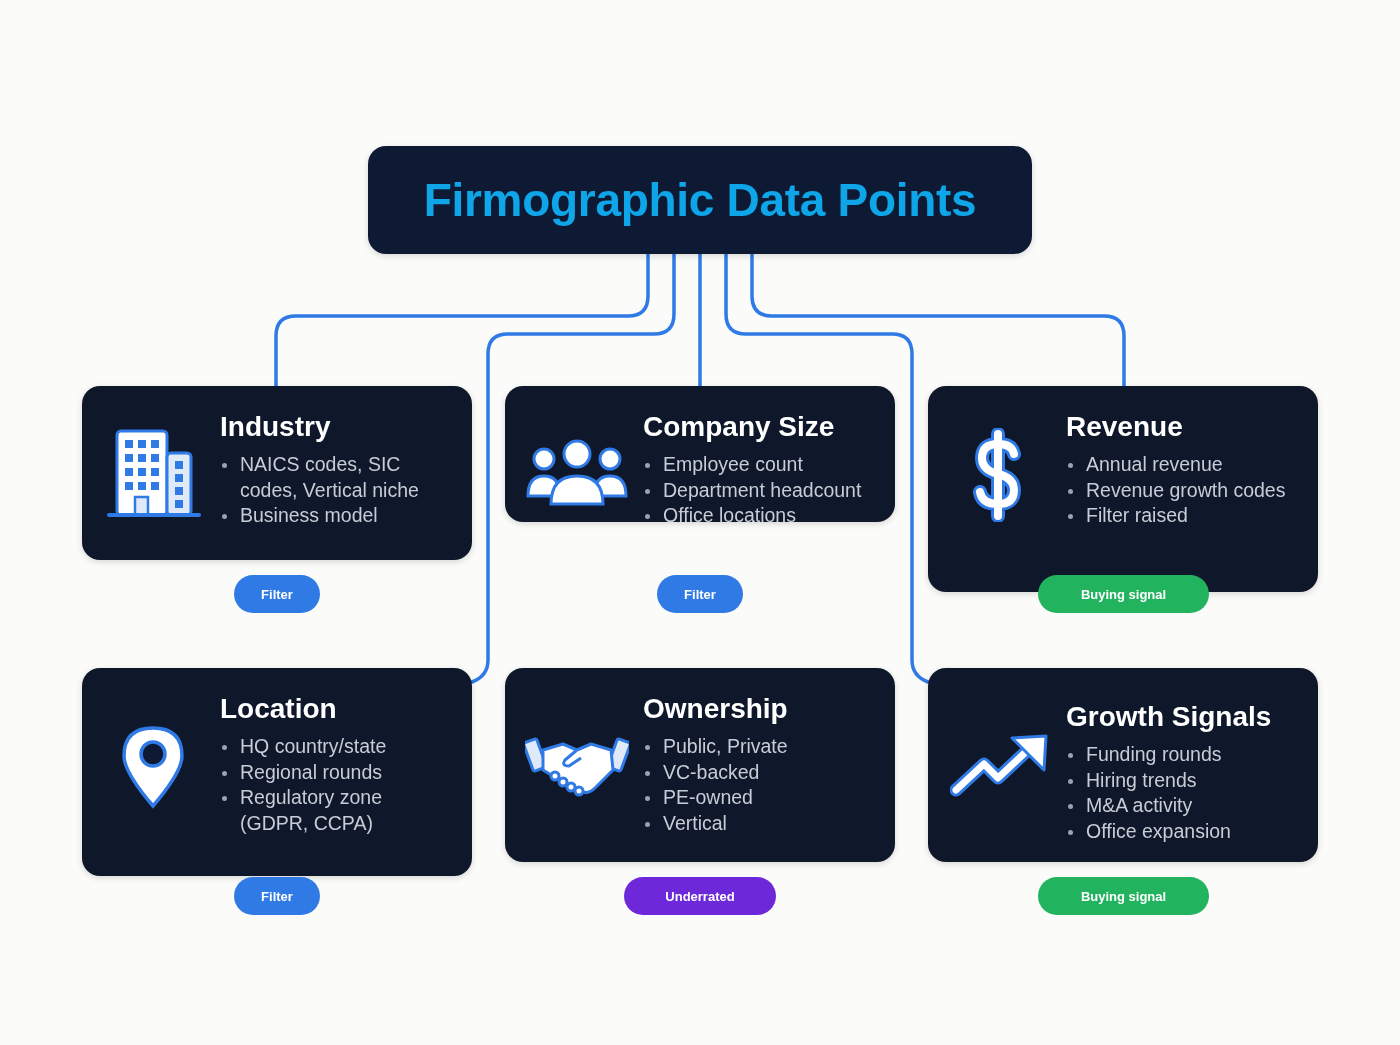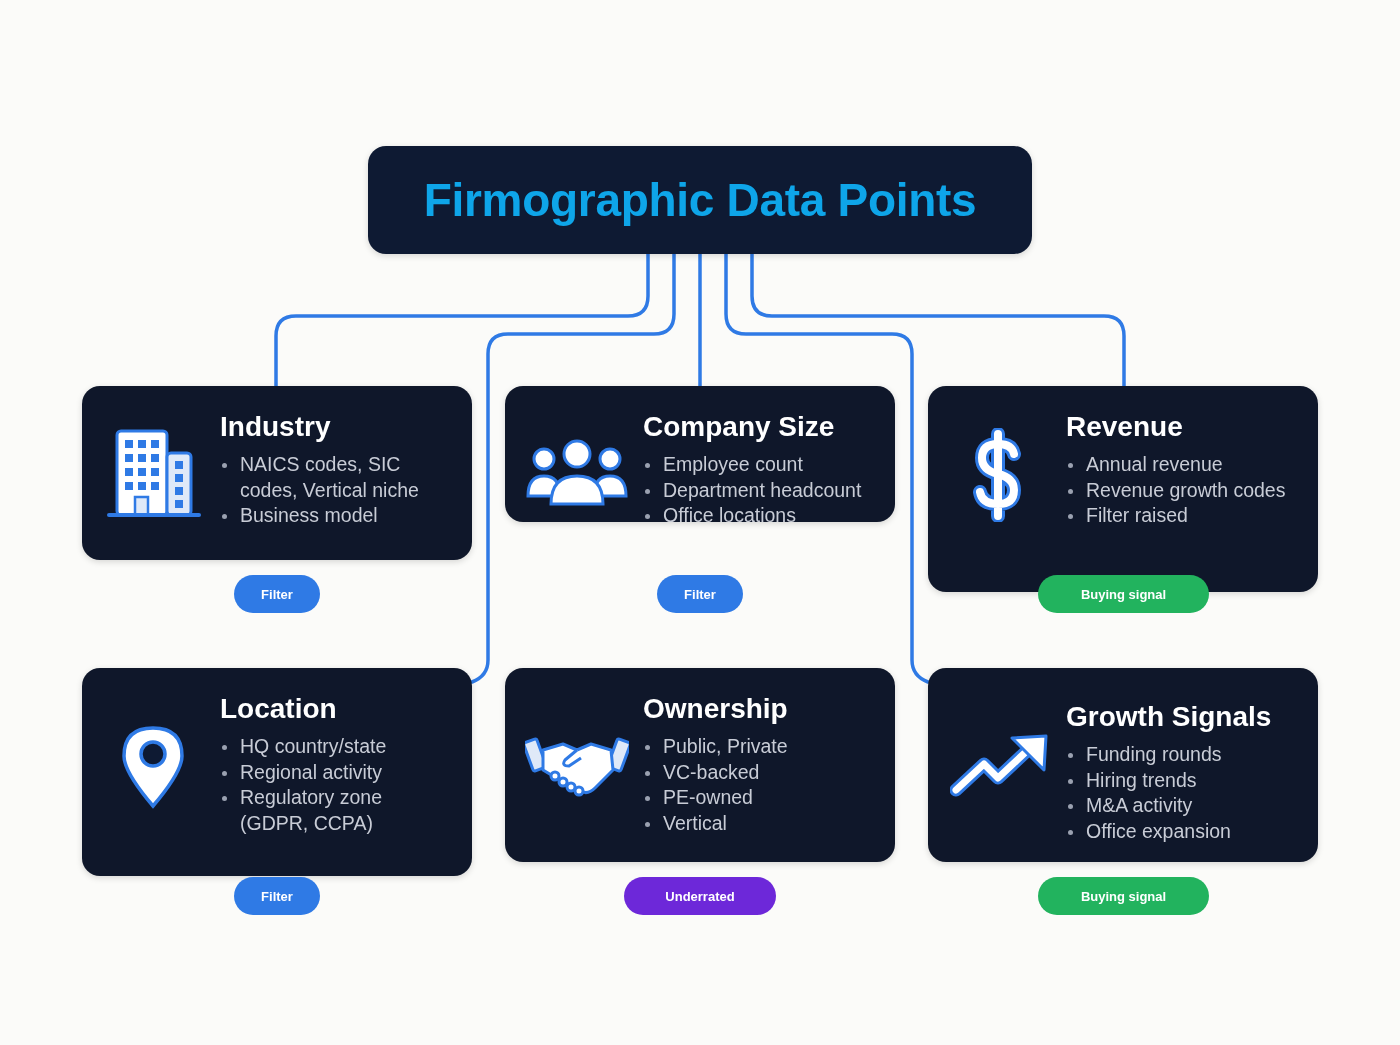--- a/index.html
+++ b/index.html
@@ -132,21 +132,21 @@
 
 <div class="card" style="left:82px; top:668px; height:208px;">
   <svg class="icon" style="left:38px; top:56px;" width="66" height="86" viewBox="0 0 66 86">
     <path d="M33 82 Q4 48 4 32 Q4 4 33 4 Q62 4 62 32 Q62 48 33 82 Z" fill="#ffffff" stroke="#2f7ae5" stroke-width="3.5"></path>
     <circle cx="33" cy="30" r="12" fill="#0e1a33" stroke="#2f7ae5" stroke-width="3.5"></circle>
   </svg>
   <div class="content" style="top:24px;">
     <h2>Location</h2>
     <ul>
       <li>HQ country/state</li>
-      <li>Regional activity</li>
+      <li>Regional rounds</li>
       <li>Regulatory zone</li>
       <li class="cont">(GDPR, CCPA)</li>
     </ul>
   </div>
 </div>
 <div class="badge" style="left:234px; top:877px; width:86px; background:#2f7ae5;">Filter</div>
 
 <div class="card" style="left:505px; top:668px; height:194px;">
   <svg class="icon" style="left:20px; top:62px;" width="104" height="70" viewBox="0 0 104 70">
     <g stroke="#2f7ae5" stroke-width="3" stroke-linejoin="round">

